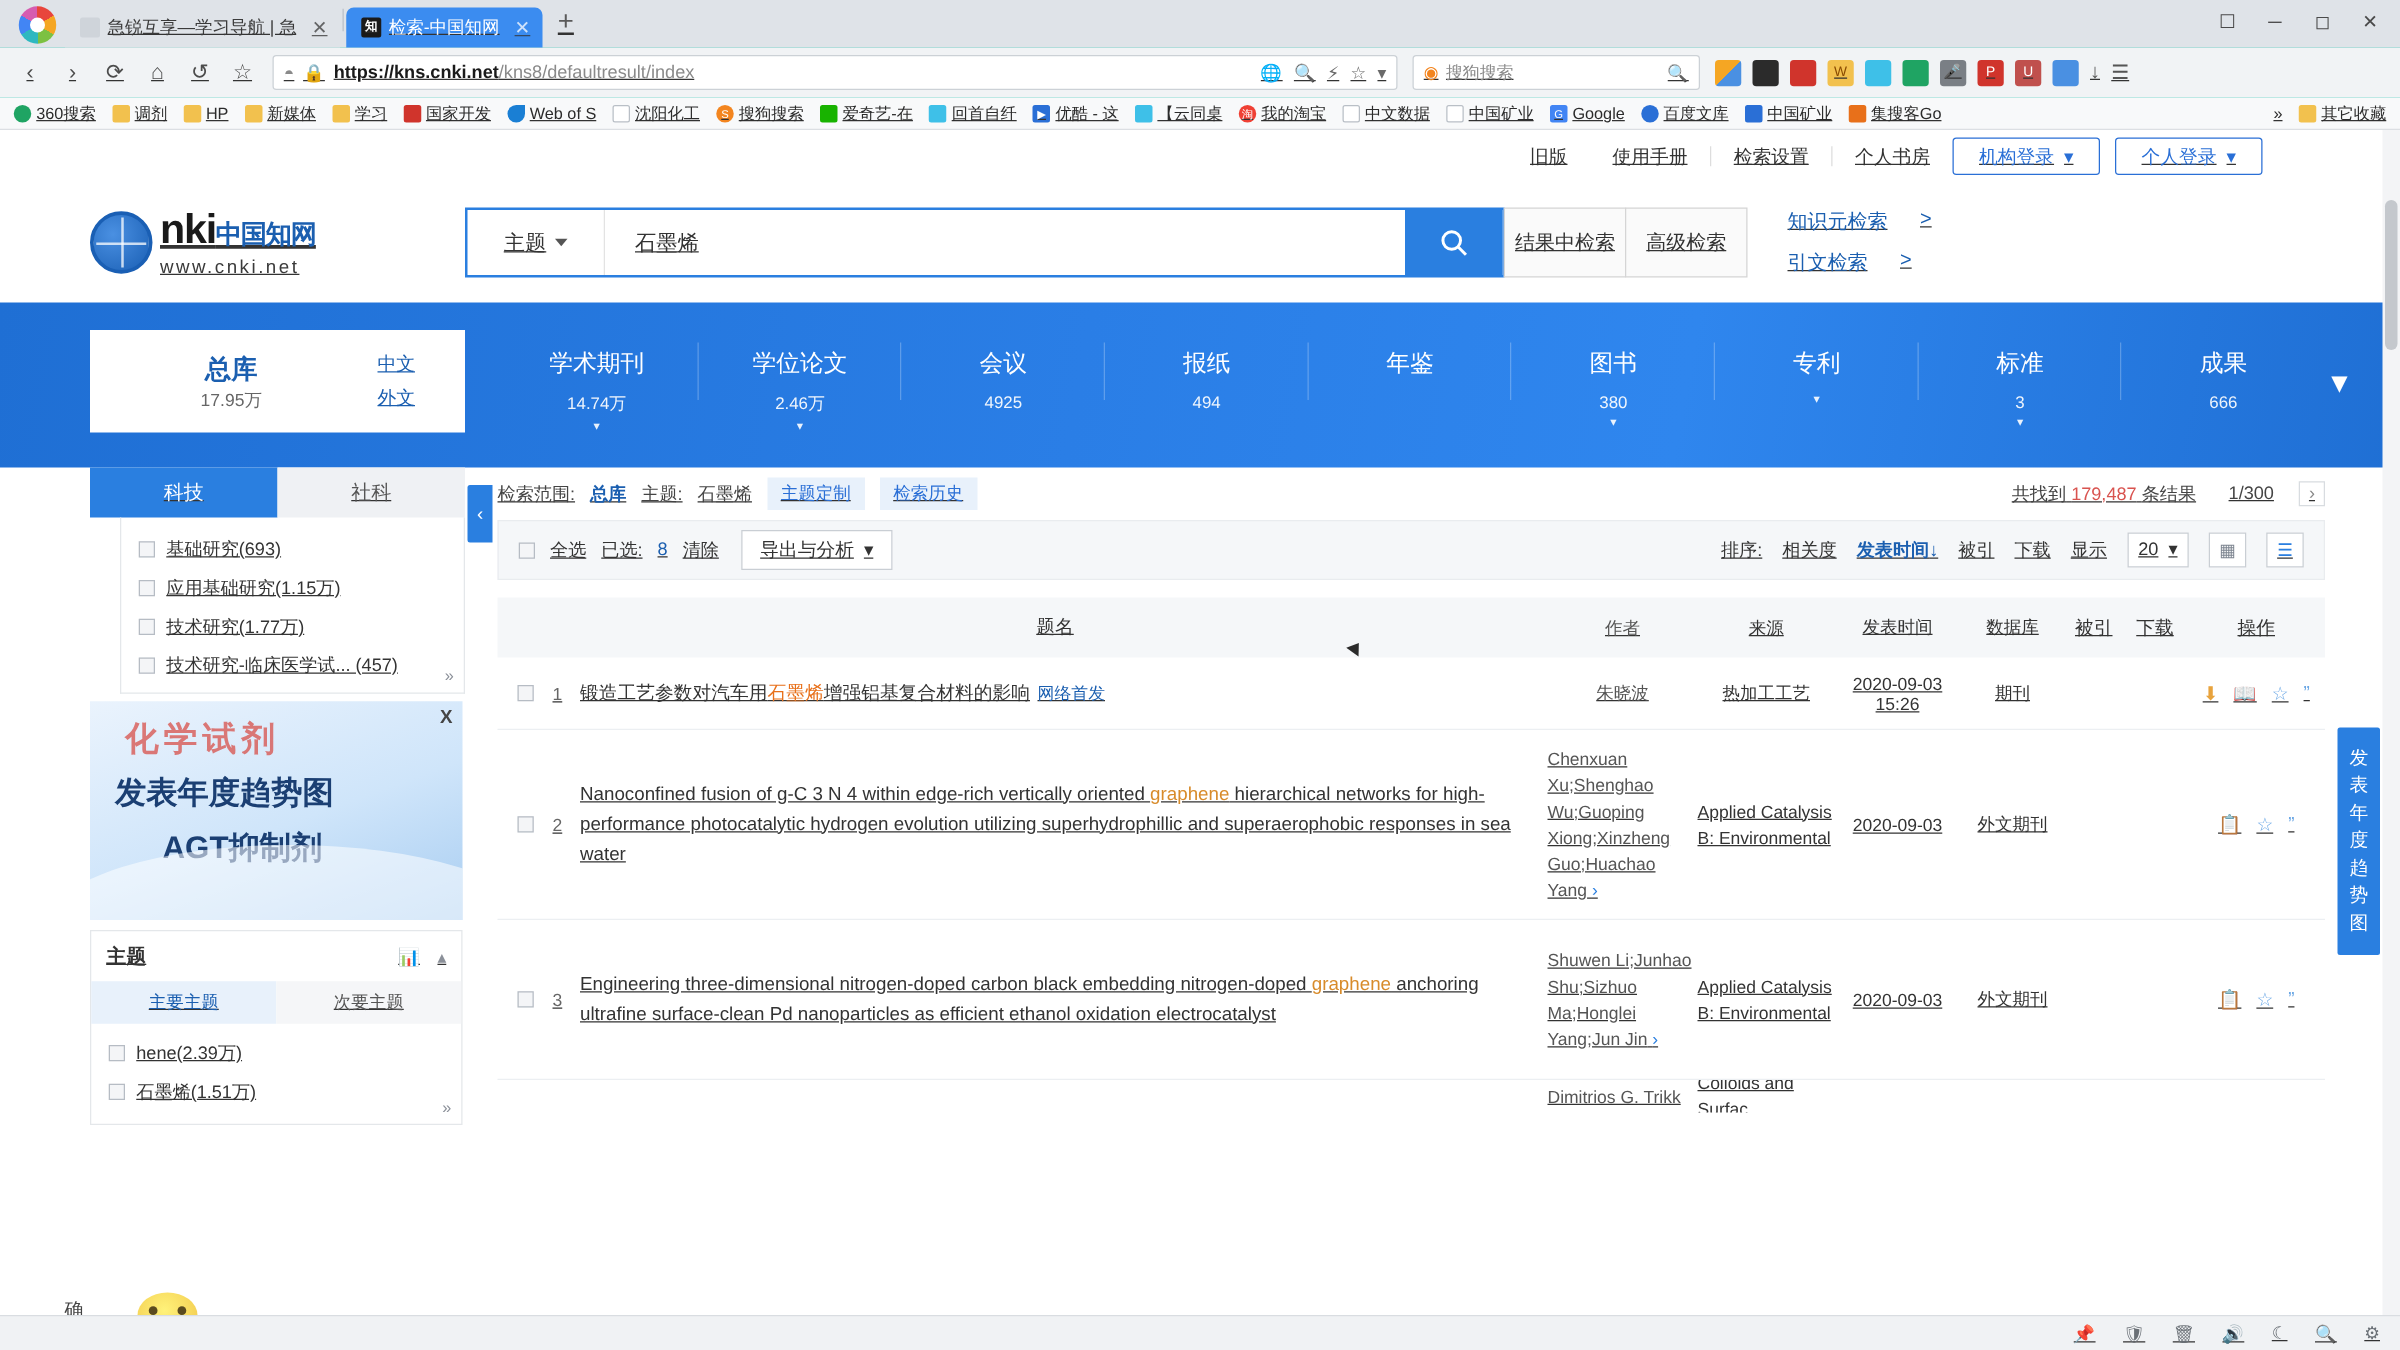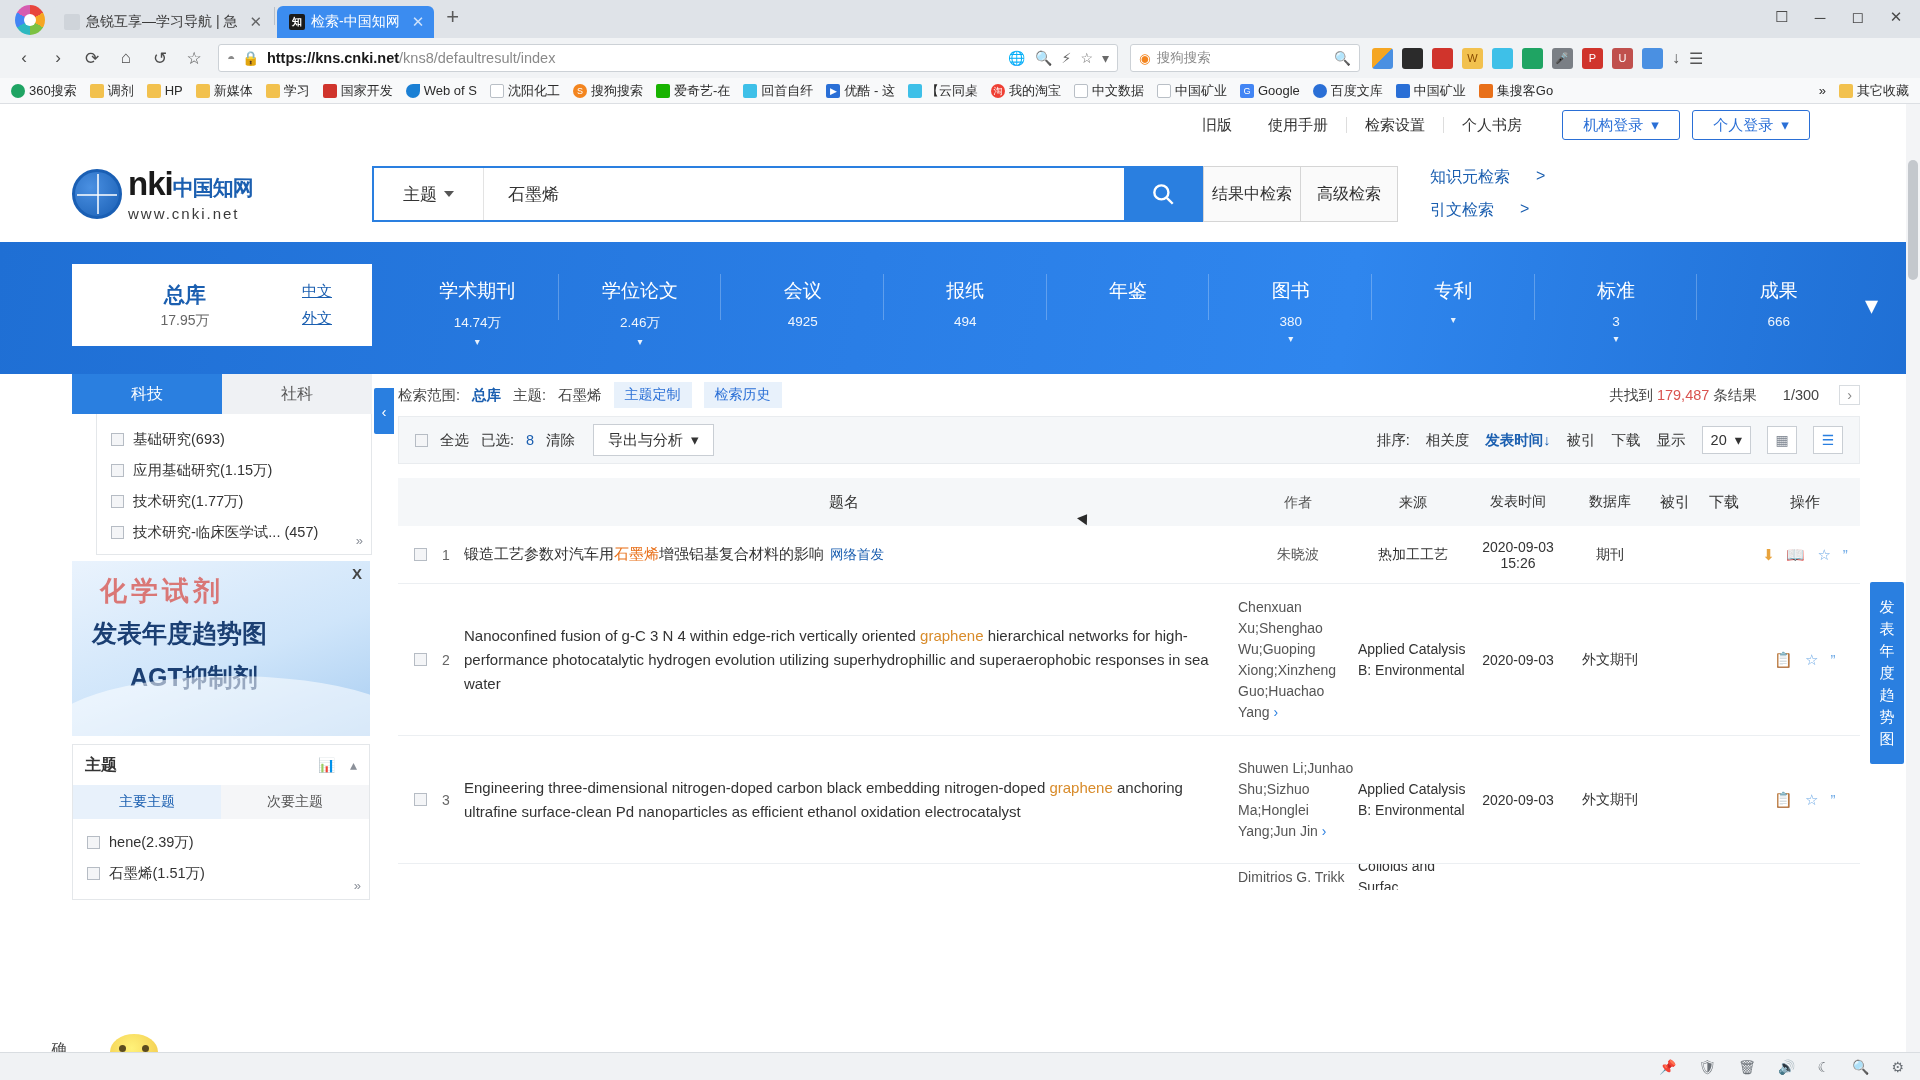--- a/index.html
+++ b/index.html
@@ -3,21 +3,21 @@
 <meta charset="utf-8">
 <style>
   * { box-sizing: border-box; margin:0; padding:0; }
   html,body { width:1920px; height:1080px; overflow:hidden; }
   body {
     font-family: "Liberation Sans", "DejaVu Sans", sans-serif;
     background:#fff; font-size:14px; color:#333;
   }
 
   
-  .browser { width:1920px; height:1080px; display:flex; flex-direction:column; background:#14b8a6; }
+  .browser { width:1920px; height:1080px; display:flex; flex-direction:column; background:#14b8a6;text-decoration:underline; }
 
   .tabstrip { height:38px; background:#dfe3e8; display:flex; align-items:flex-end; padding-left:8px; position:relative; }
   .logo-btn { width:44px; height:36px; display:flex; align-items:center; justify-content:center; }
   .sogou-logo { width:30px; height:30px; border-radius:50%;
     background:conic-gradient(#e8453c 0deg 60deg,#f5a623 60deg 120deg,#7cc142 120deg 180deg,#2eb8c0 180deg 240deg,#4285f4 240deg 300deg,#d65cb0 300deg 360deg);
     position:relative; }
   .sogou-logo::after{content:"";position:absolute;left:9px;top:9px;width:12px;height:12px;border-radius:50%;background:#fff;}
 
   .tab { height:32px; display:flex; align-items:center; gap:6px; padding:0 10px 0 12px;
          border-radius:6px 6px 0 0; font-size:14px; max-width:240px; }
@@ -54,21 +54,21 @@
   .bm-right { margin-left:auto; display:flex; align-items:center; gap:8px; }
 
   
   .viewport { flex:1; background:#fff; position:relative; overflow:hidden; }
 
   
   .util { height:42px; background:#fff; display:flex; align-items:center; justify-content:flex-end;
           padding-right:110px; gap:0; font-size:15px; color:#333; }
   .util a { padding:0 18px; color:#333; }
   .util .vsep { width:1px; height:16px; background:#ddd; }
-  .util .loginbtn { margin-left:22px; height:30px; min-width:118px; border:1px solid #2a6fd6; color:#2a6fd6;
+  .util .loginbtn { height:30px; min-width:118px; border:1px solid #2a6fd6; color:#2a6fd6;
         border-radius:3px; display:flex; align-items:center; justify-content:center; gap:8px; font-size:15px; }
   .util .loginbtn.alt { margin-left:12px; }
 
   
   .searchhdr { height:96px; background:#fff; display:flex; align-items:center; padding:0 0 0 72px; }
   .cnki-logo { width:280px; display:flex; align-items:center; gap:6px; }
   .globe { width:50px; height:50px; border-radius:50%; border:3px solid #1a5fb4;
      background:radial-gradient(circle at 35% 35%, #4a90e2, #1a5fb4); position:relative; flex:0 0 50px;}
   .globe::before{content:"";position:absolute;left:50%;top:2px;bottom:2px;width:1.5px;background:rgba(255,255,255,.75);}
   .globe::after{content:"";position:absolute;top:50%;left:2px;right:2px;height:1.5px;background:rgba(255,255,255,.75);}

